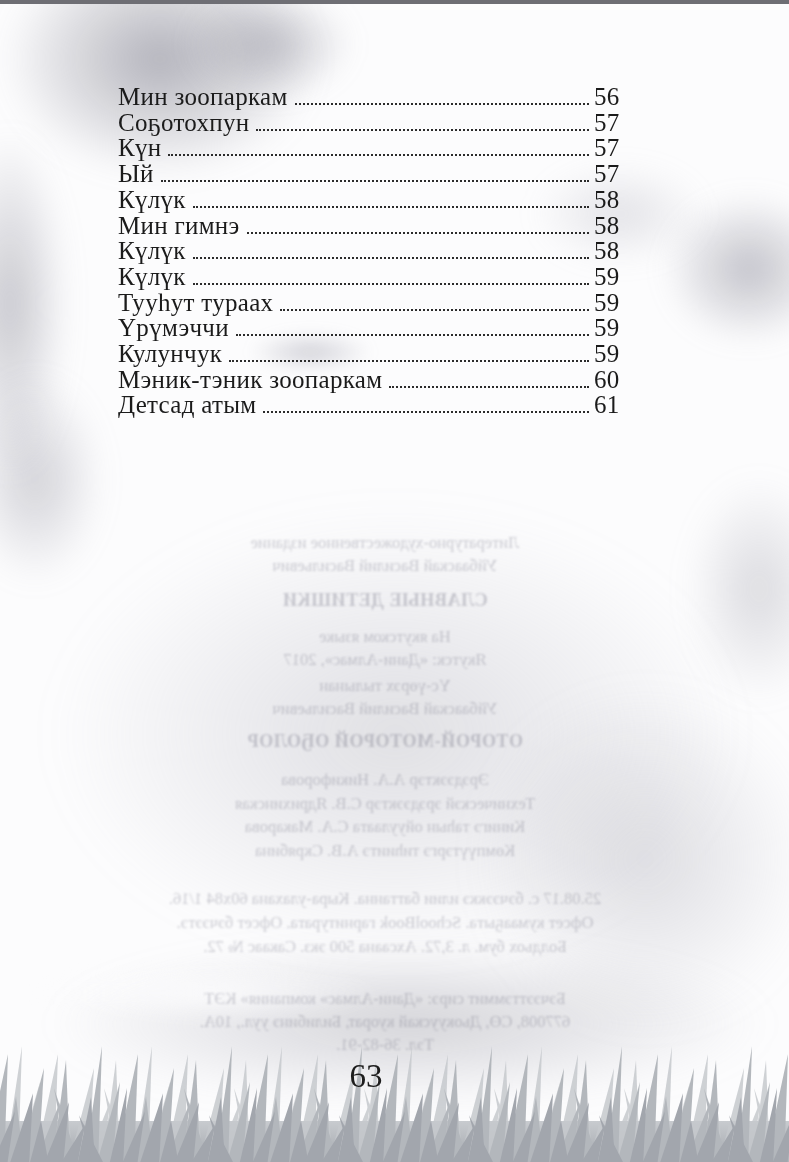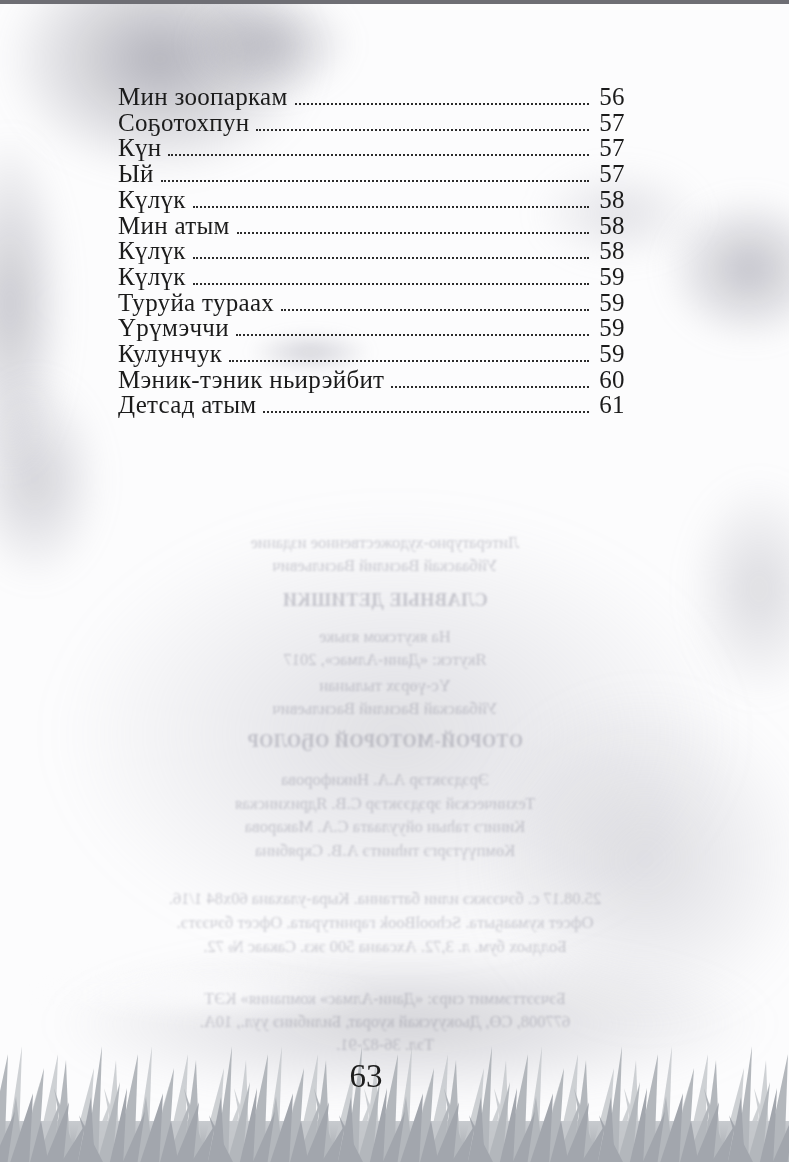--- a/index.html
+++ b/index.html
@@ -36,21 +36,21 @@
     background:radial-gradient(closest-side,rgba(253,253,254,.85),rgba(253,253,254,0) 80%);filter:blur(8px);}
 
   
   .toc{
     position:absolute;left:118px;top:80px;width:512px;z-index:4;
     color:#1b1b1b;font-size:25px;line-height:25.7px;letter-spacing:.3px;
   }
   .toc .row{display:flex;align-items:baseline;}
   .toc .t{white-space:nowrap;padding-right:3px;}
   .toc .dots{flex:1;min-width:18px;border-bottom:2.5px dotted #2b2b2b;margin:0 5px 4px 4px;}
-  .toc .n{min-width:36px;text-align:center;white-space:nowrap;}
+  .toc .n{min-width:36px;text-align:left;white-space:nowrap;}
 
   
   .showthrough{
     position:absolute;left:110px;top:528px;width:550px;z-index:2;
     text-align:center;color:#5f5f72;
     transform:scaleX(-1);filter:blur(1.1px);opacity:.30;
     font-size:16.5px;line-height:22.5px;
   }
   .stb{font-weight:bold;font-size:18px;letter-spacing:.6px;}
   .g1{margin-bottom:11px}
@@ -111,51 +111,51 @@
         <span class="t">Ый</span>
         <span class="dots"></span>
         <span class="n">57</span>
       </div>
       <div class="row">
         <span class="t">Күлүк</span>
         <span class="dots"></span>
         <span class="n">58</span>
       </div>
       <div class="row">
-        <span class="t">Мин атым</span>
+        <span class="t">Мин гимнэ</span>
         <span class="dots"></span>
         <span class="n">58</span>
       </div>
       <div class="row">
         <span class="t">Күлүк</span>
         <span class="dots"></span>
         <span class="n">58</span>
       </div>
       <div class="row">
         <span class="t">Күлүк</span>
         <span class="dots"></span>
         <span class="n">59</span>
       </div>
       <div class="row">
-        <span class="t">Туруйа тураах</span>
+        <span class="t">Тууһут тураах</span>
         <span class="dots"></span>
         <span class="n">59</span>
       </div>
       <div class="row">
         <span class="t">Үрүмэччи</span>
         <span class="dots"></span>
         <span class="n">59</span>
       </div>
       <div class="row">
         <span class="t">Кулунчук</span>
         <span class="dots"></span>
         <span class="n">59</span>
       </div>
       <div class="row">
-        <span class="t">Мэник-тэник ньирэйбит</span>
+        <span class="t">Мэник-тэник зоопаркам</span>
         <span class="dots"></span>
         <span class="n">60</span>
       </div>
       <div class="row">
         <span class="t">Детсад атым</span>
         <span class="dots"></span>
         <span class="n">61</span>
       </div>
     </div>
 

